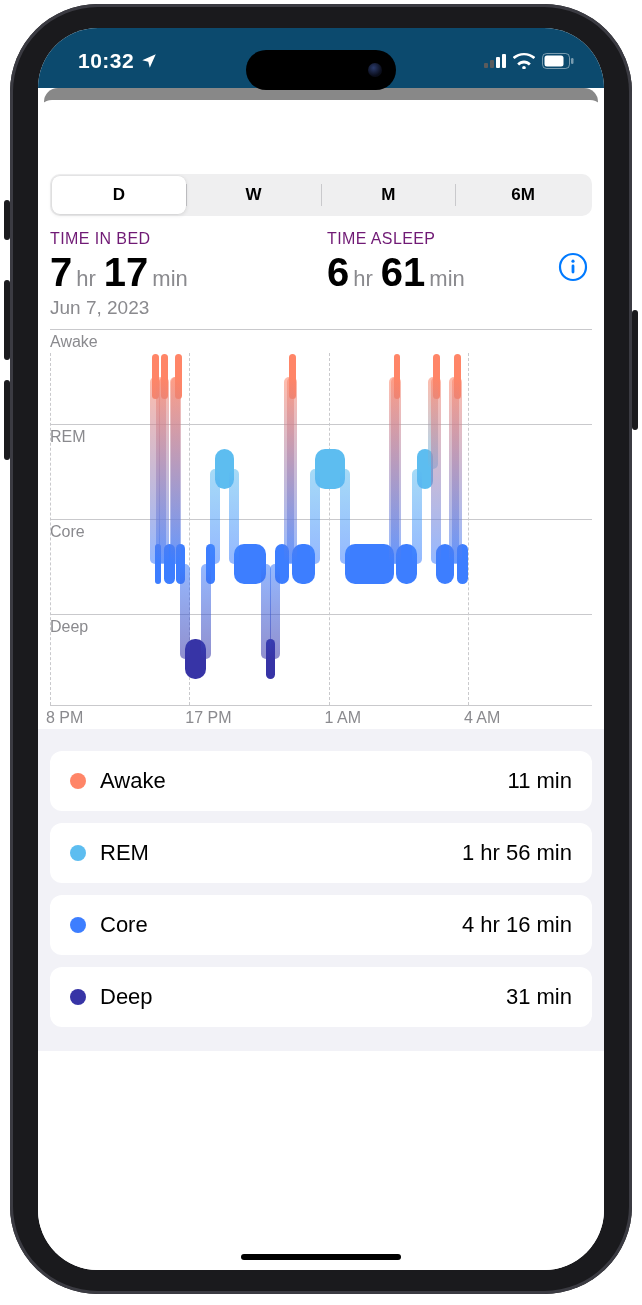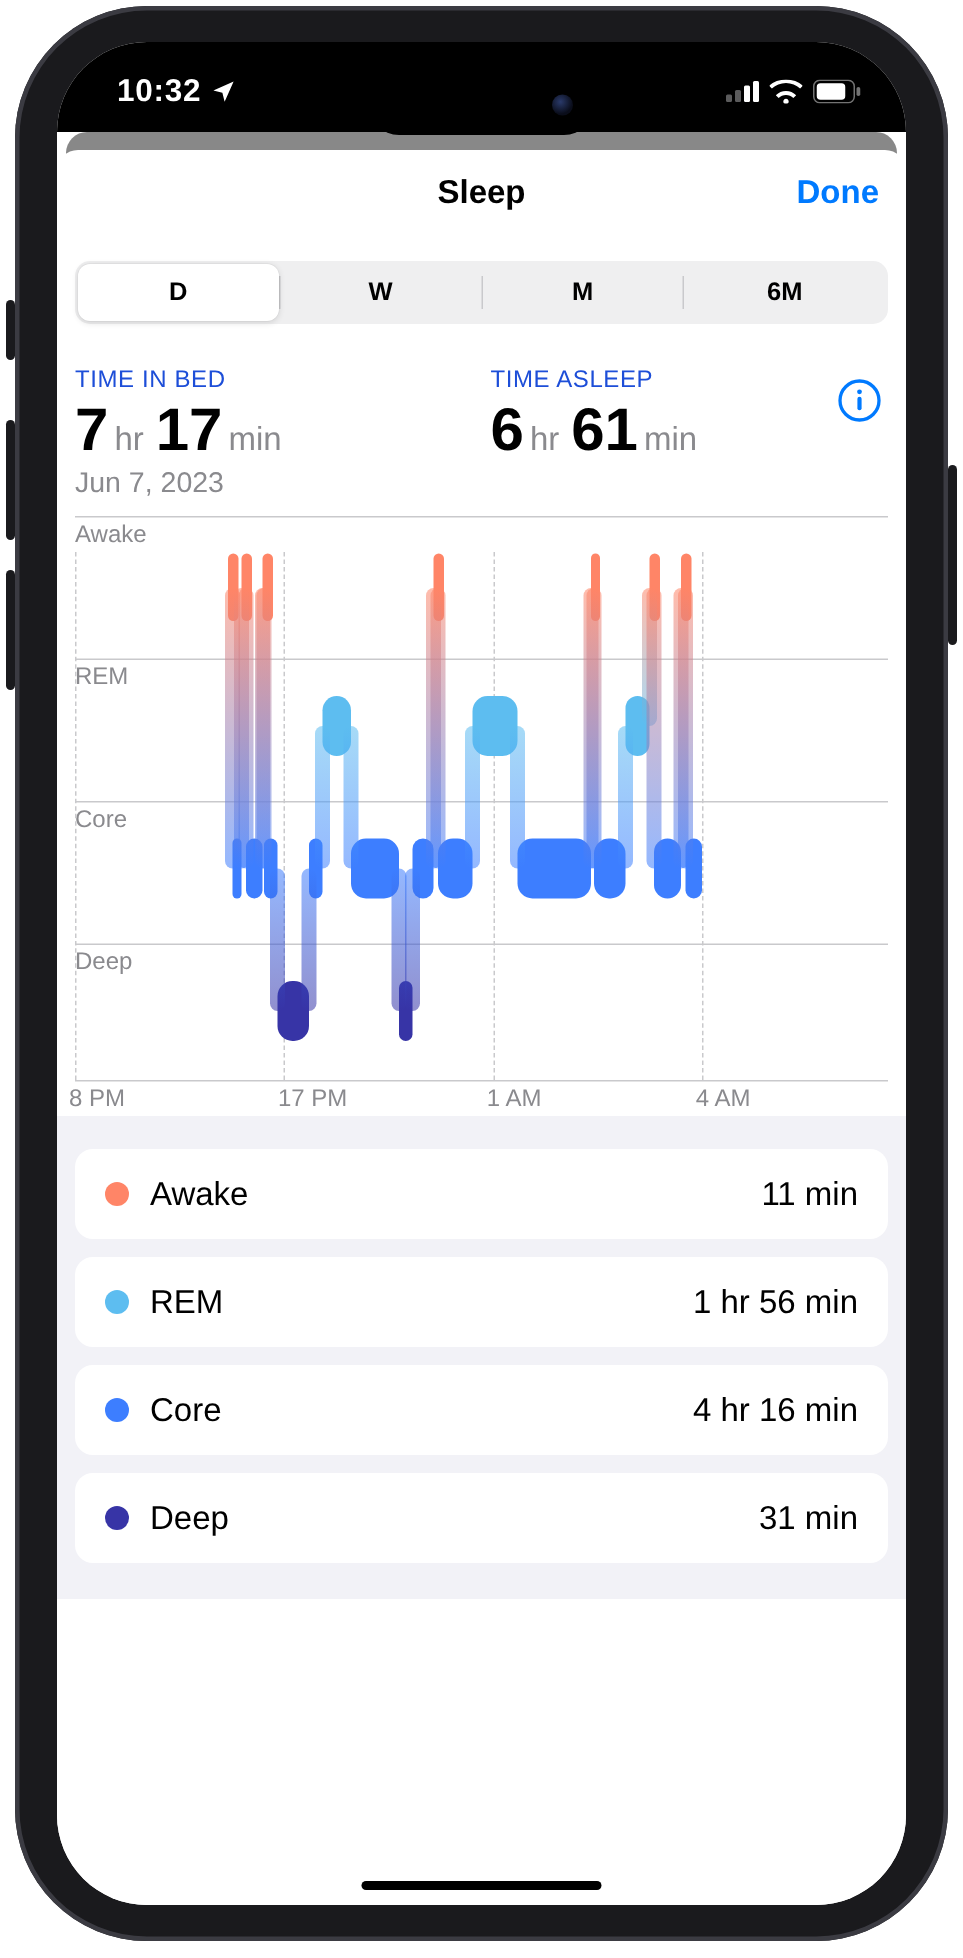--- a/index.html
+++ b/index.html
@@ -29,21 +29,21 @@
     overflow: hidden;
   }
 
   .status-bar {
     height: 54px;
     display: flex;
     align-items: center;
     justify-content: space-between;
     padding: 6px 30px 0 40px;
     color: #000;
-    background: #000000;
+    background: #0c4a6e;
   }
   .status-bar, .status-bar * { color: #fff; }
   .status-left { display: flex; align-items: center; gap: 6px; font-size: 21px; font-weight: 600; letter-spacing: 0.5px;}
   .status-right { display: flex; align-items: center; gap: 7px; }
 
   .dynamic-island {
     position: absolute;
     top: 22px; left: 50%;
     transform: translateX(-50%);
     width: 150px; height: 40px;
@@ -132,23 +132,22 @@
 
   .metrics {
     display: flex;
     gap: 12px;
     position: relative;
   }
   .metric { flex: 1; }
   .metric-label {
     font-size: 16px;
     font-weight: 500;
-    color: #1d4ed8;
+    color: #701a75;
     letter-spacing: 0.4px;
-    margin-top: 15px;
   }
   .metric-value {
     display: flex;
     align-items: baseline;
     gap: 4px;
     margin-top: 2px;
   }
   .metric-value .big { font-size: 40px; font-weight: 600; }
   .metric-value .unit { font-size: 22px; font-weight: 500; color: #8a8a8e; margin-right: 4px; }
   .metric-date { font-size: 19px; color: #8a8a8e; margin-top: 2px; }
@@ -290,24 +289,20 @@
           <rect x="0.5" y="0.5" width="27" height="15" rx="4" fill="none" stroke="#fff" stroke-opacity="0.45"></rect>
           <rect x="2.5" y="2.5" width="19" height="11" rx="2.5" fill="#fff"></rect>
           <rect x="29" y="5" width="2.5" height="6" rx="1.2" fill="#fff" fill-opacity="0.45"></rect>
         </svg>
       </div>
     </div>
 
     <div class="sheet-backdrop"></div>
 
     <div class="sheet">
-      <div class="nav-bar">
-        <div class="nav-title">Sleep</div>
-        <div class="nav-done">Done</div>
-      </div>
 
       <div class="scroll">
         <div class="padded">
 
           <div class="seg">
             <div class="seg-item sel">
                 <span>D</span>
               </div>
             <div class="seg-div"></div>
             <div class="seg-item">

